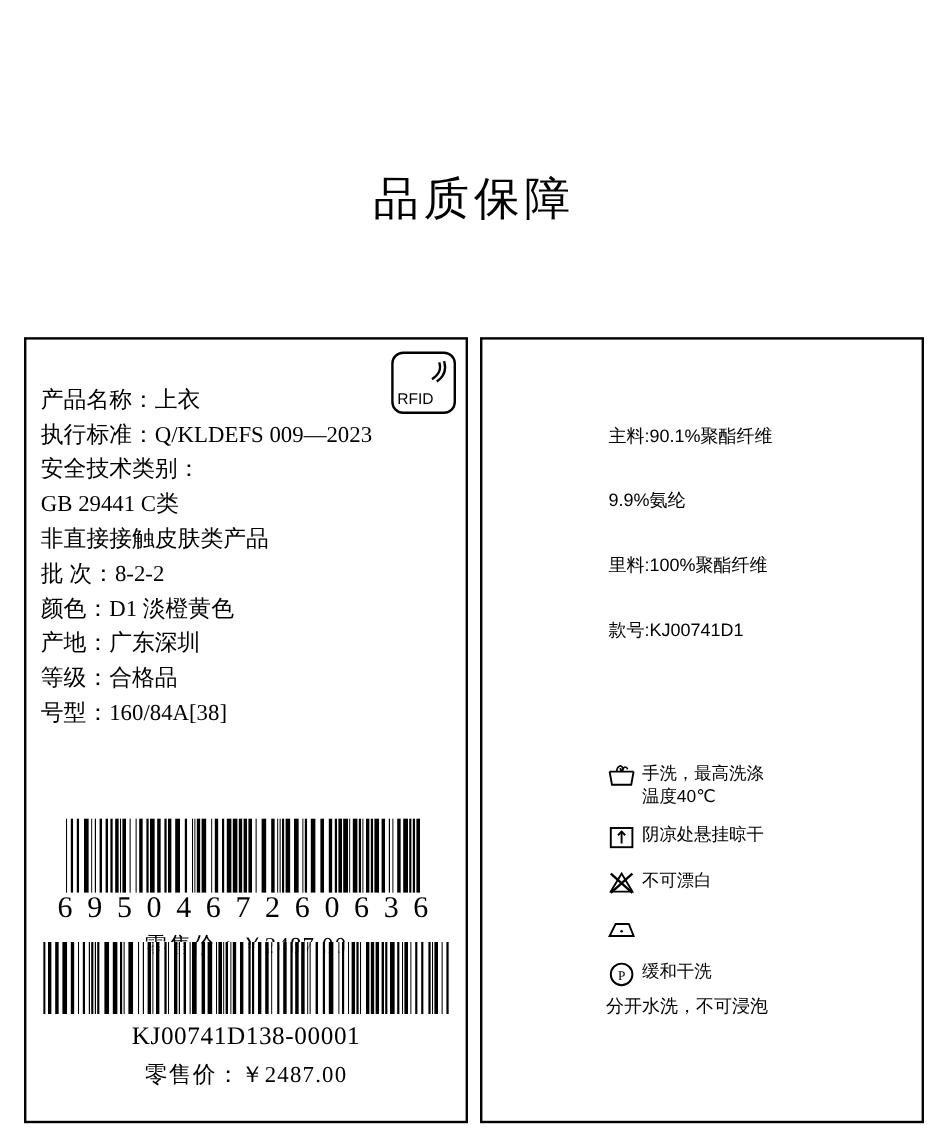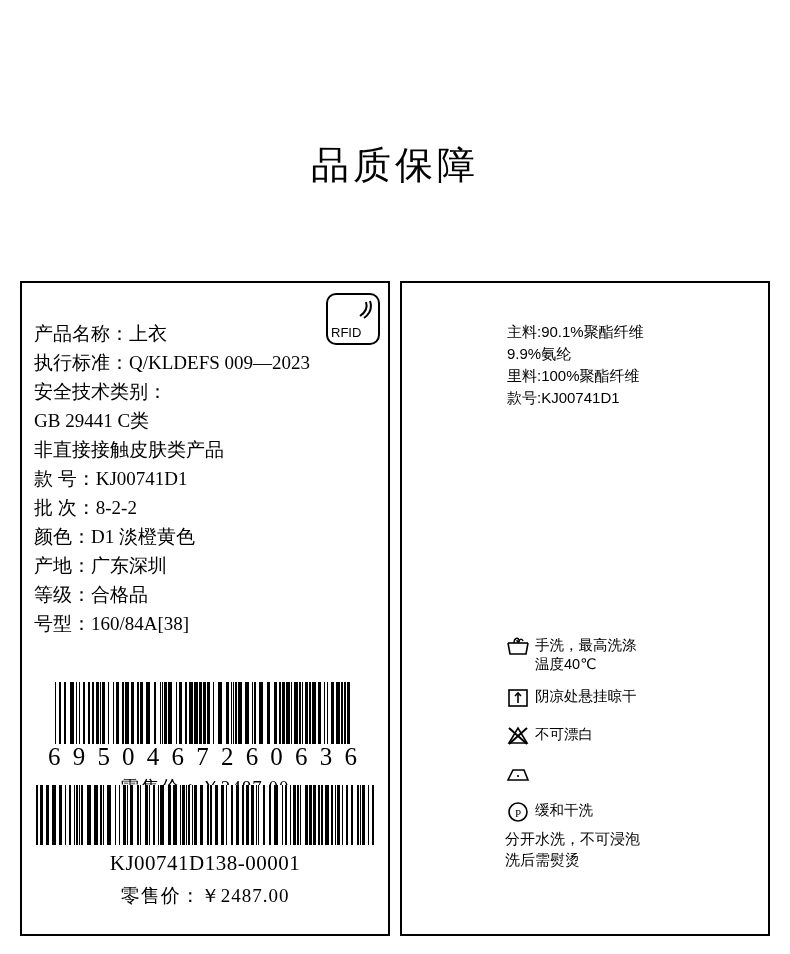--- a/index.html
+++ b/index.html
@@ -150,21 +150,21 @@
   
   #composition-block {
     position: absolute;
     left: 105px;
     top: 38px;
     width: 260px;
     font-size: 15px;
     line-height: 22px;
     font-family: "Liberation Sans", "DejaVu Sans", sans-serif;
   }
-  #composition-block .line { white-space: nowrap; }
+  #composition-block .line { white-space: nowrap; margin-top: 32px; }
 
   #care-block {
     position: absolute;
     left: 103px;
     top: 352px;
     width: 256px;
     font-family: "Liberation Sans", "DejaVu Sans", sans-serif;
   }
   .care-row {
     display: flex;
@@ -211,21 +211,20 @@
     </span>
     <span class="rfid-text">RFID</span>
   </div>
 
   <div id="left-text-block">
     <div class="line">产品名称：上衣</div>
     <div class="line">执行标准：Q/KLDEFS 009—2023</div>
     <div class="line">安全技术类别：</div>
     <div class="line">GB 29441 C类</div>
     <div class="line">非直接接触皮肤类产品</div>
-    <div class="line">款 号：KJ00741D1</div>
     <div class="line">批 次：8-2-2</div>
     <div class="line">颜色：D1 淡橙黄色</div>
     <div class="line">产地：广东深圳</div>
     <div class="line">等级：合格品</div>
     <div class="line">号型：160/84A[38]</div>
   </div>
 
   <div class="barcode" id="barcode-1">
       <span style="width:1px;background:#000;"></span>
       <span style="width:3px;background:#fff;"></span>
@@ -601,15 +600,14 @@
       </div>
       <div class="care-text">
         <div>缓和干洗</div>
       </div>
     </div>
 
   </div>
 
   <div id="care-footer">
     <div class="line">分开水洗，不可浸泡</div>
-    <div class="line">洗后需熨烫</div>
   </div>
 </div>
 
 </body></html>

